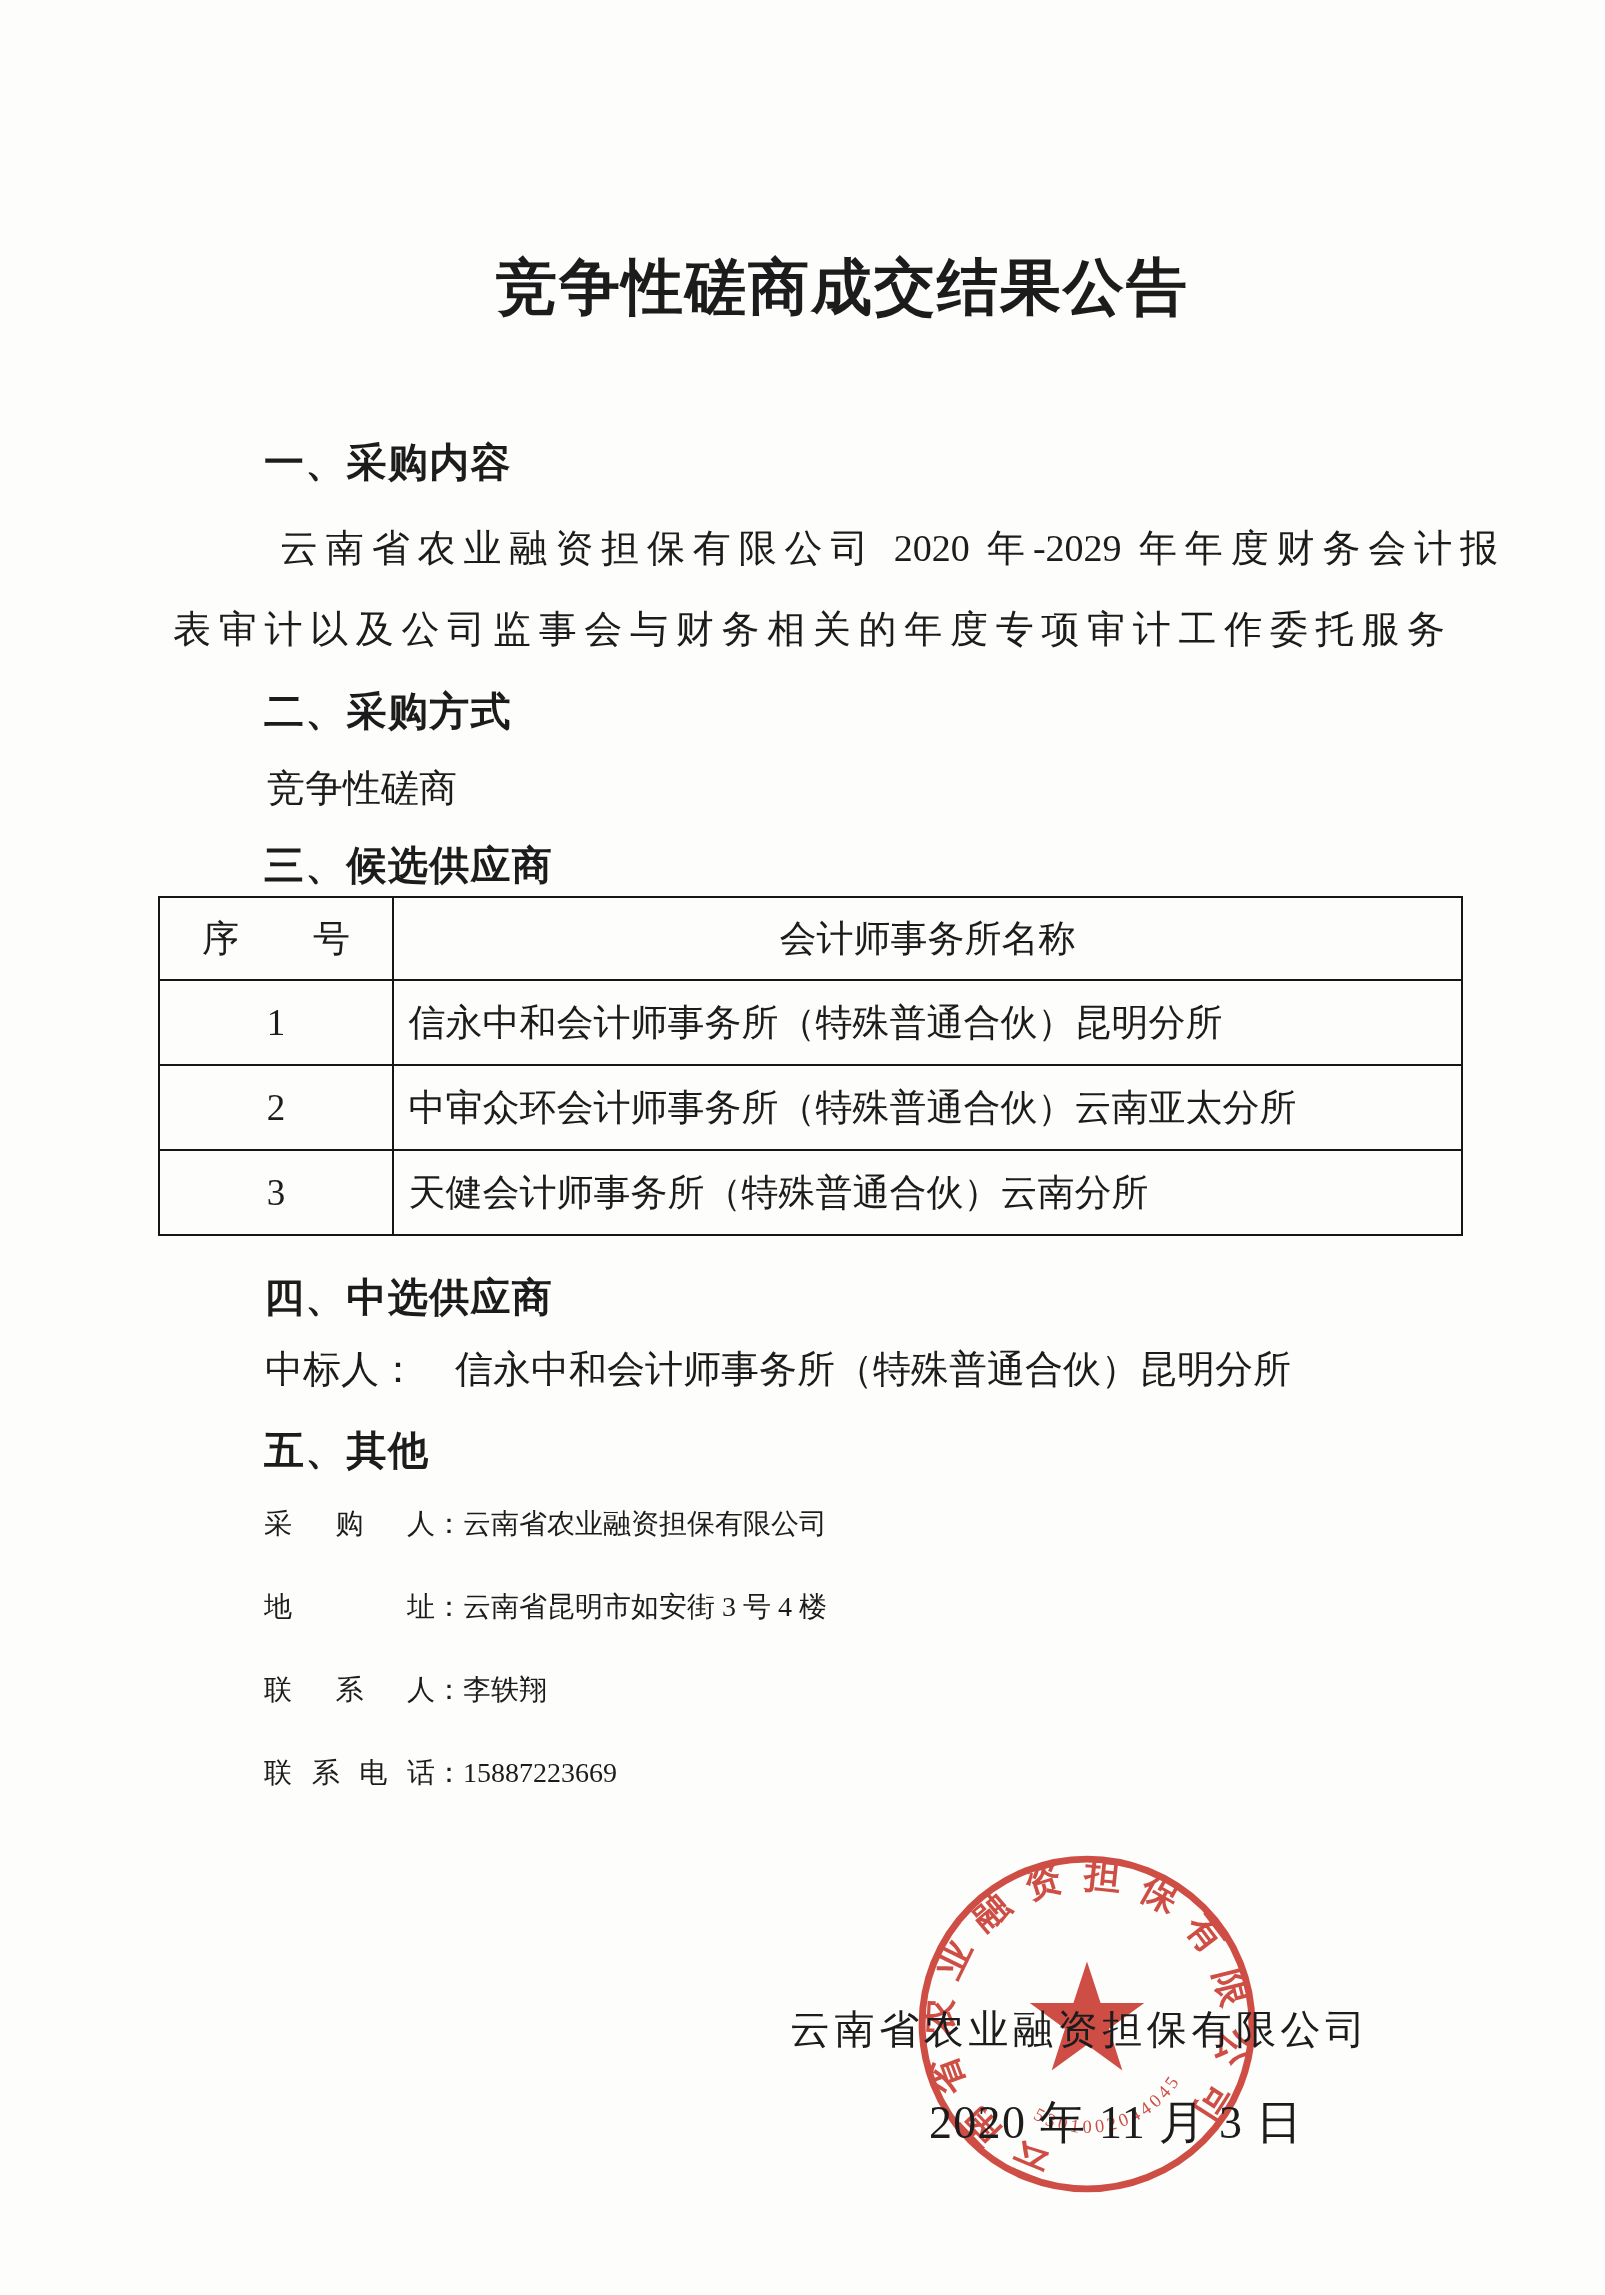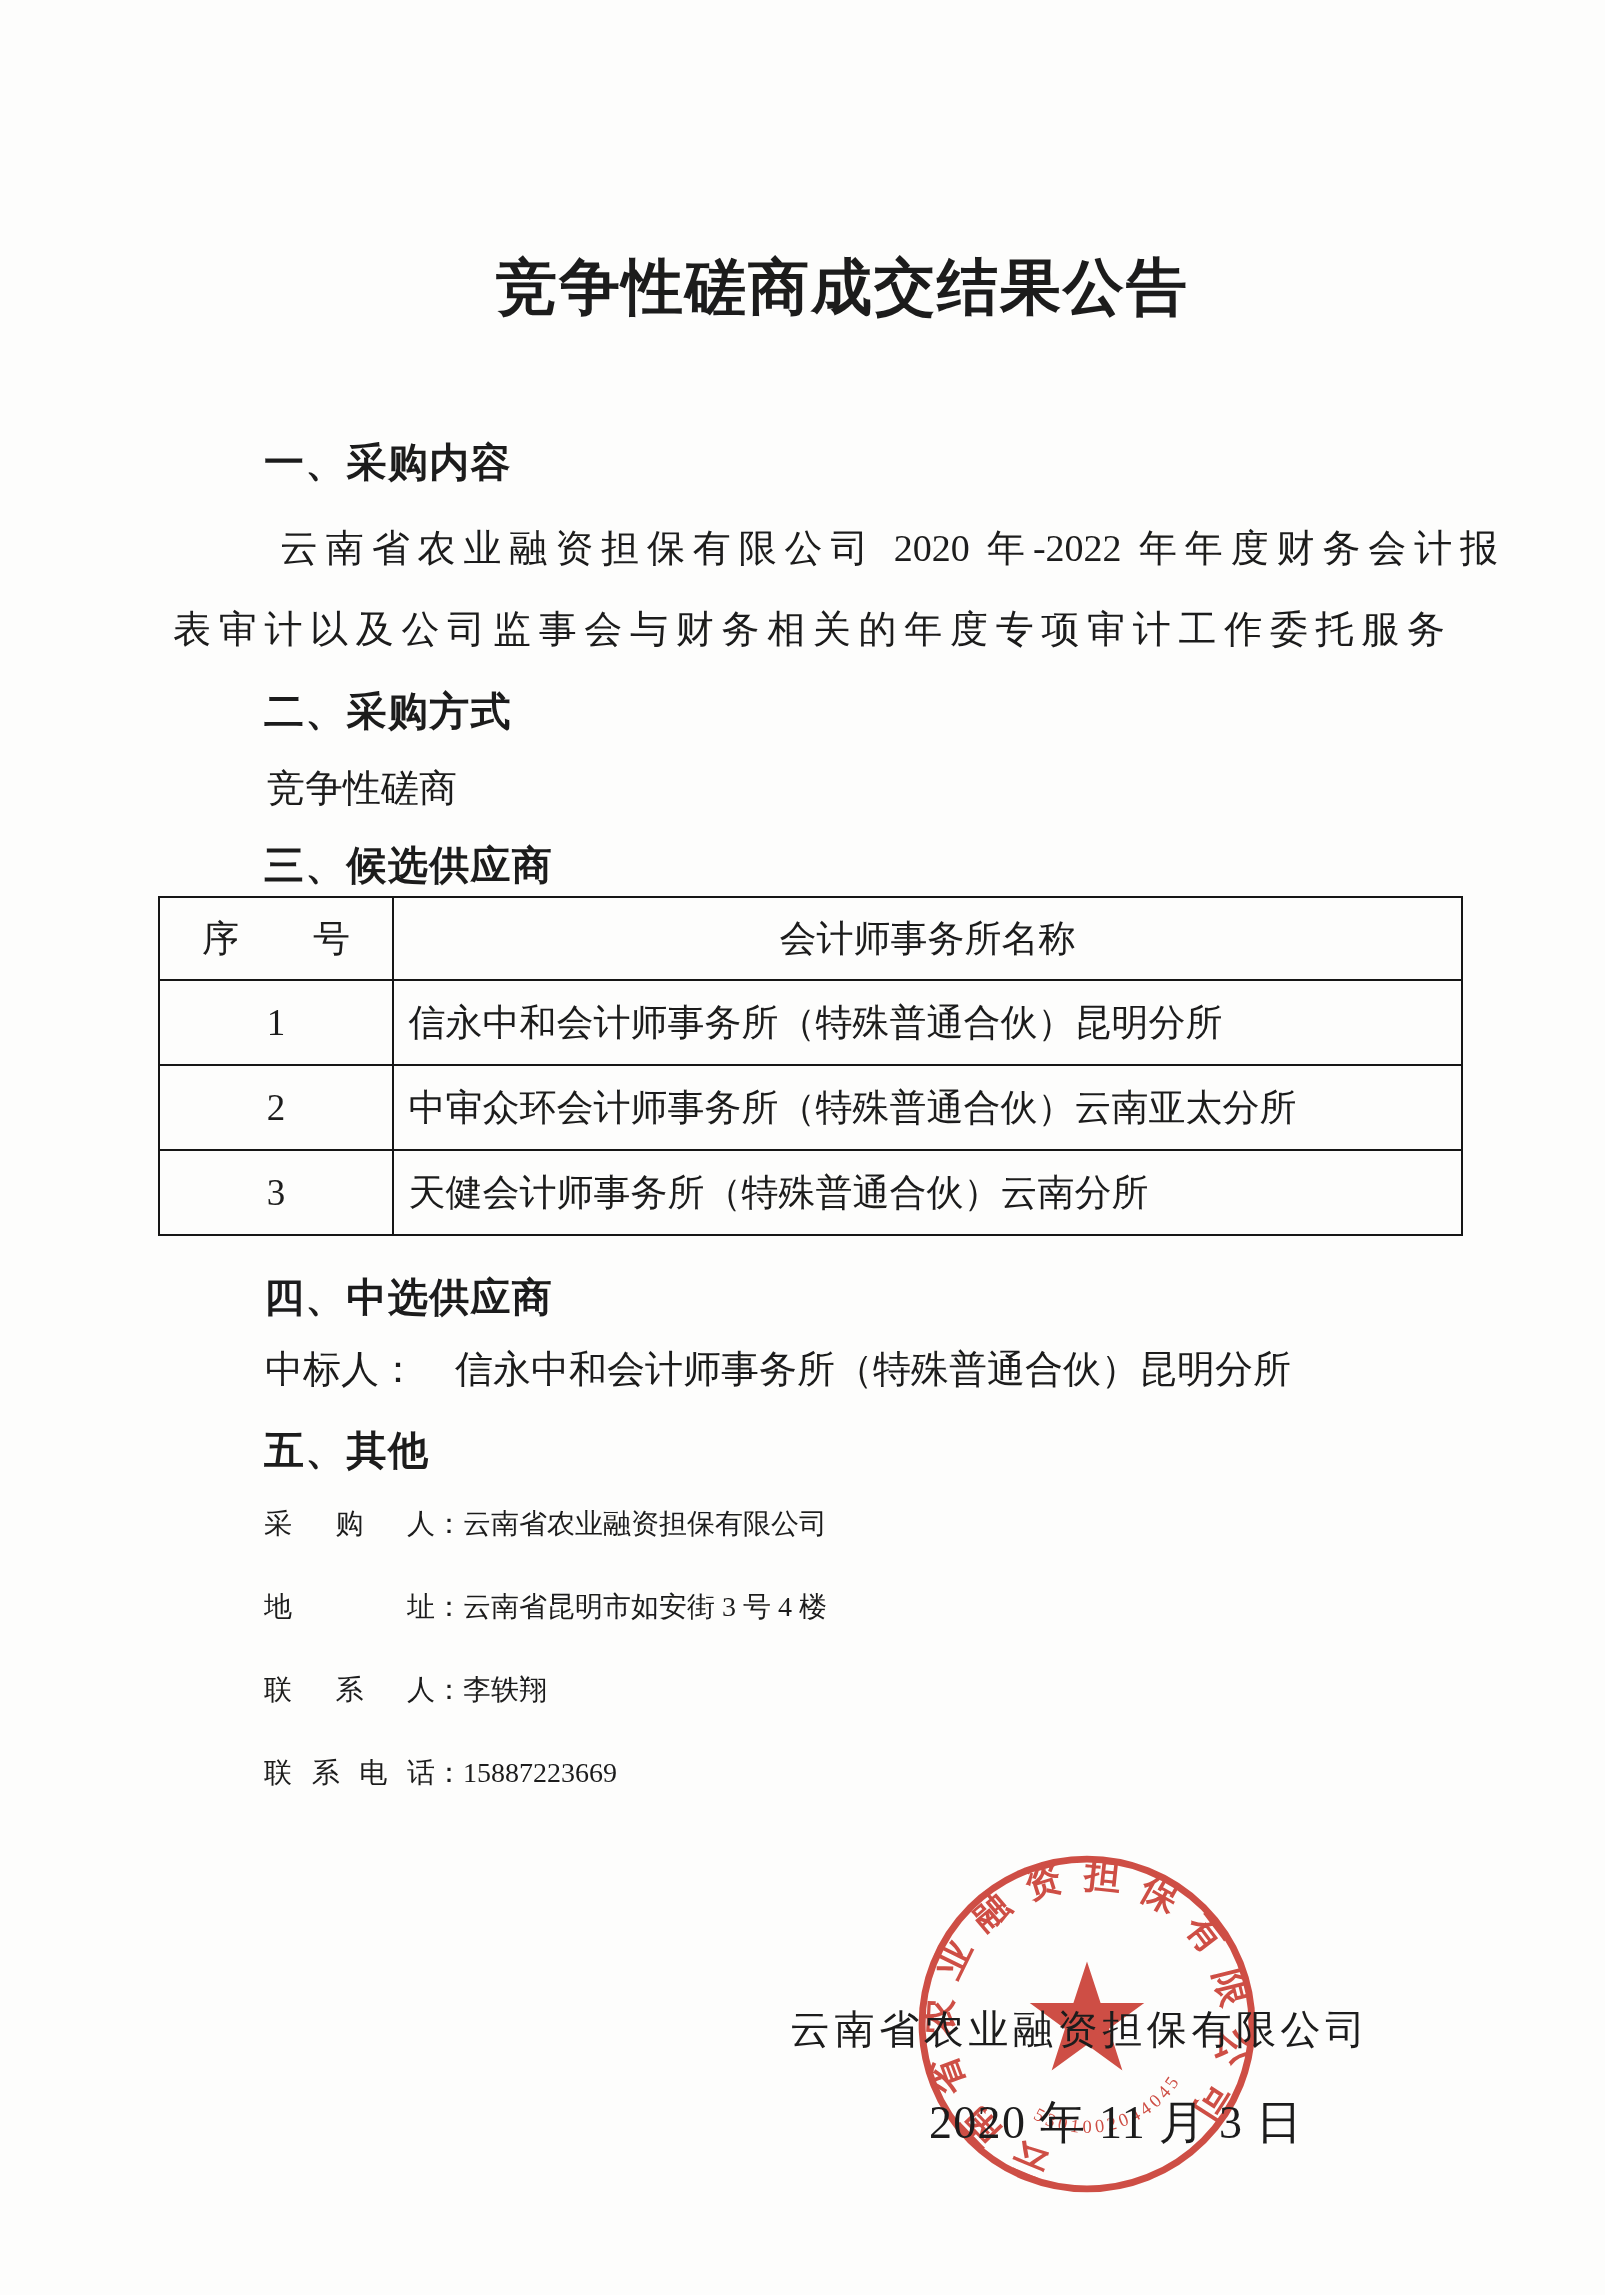--- a/index.html
+++ b/index.html
@@ -74,21 +74,21 @@
   #stamp text { font-family:"Liberation Serif","DejaVu Serif",serif; }
 </style>
 </head>
 <body>
 
 <div id="page">
 
   <div class="abs" id="doc-title">竞争性磋商成交结果公告</div>
 
   <div class="abs heading" id="h1">一、采购内容</div>
-  <div class="abs body-text" id="p-line1">云南省农业融资担保有限公司 2020 年-2022 年年度财务会计报</div>
+  <div class="abs body-text" id="p-line1">云南省农业融资担保有限公司 2020 年-2029 年年度财务会计报</div>
   <div class="abs body-text" id="p-line2">表审计以及公司监事会与财务相关的年度专项审计工作委托服务</div>
 
   <div class="abs heading" id="h2">二、采购方式</div>
   <div class="abs body-text" id="b2">竞争性磋商</div>
 
   <div class="abs heading" id="h3">三、候选供应商</div>
 
   <table class="abs" id="supplier-table">
     <tbody>
         <tr>

